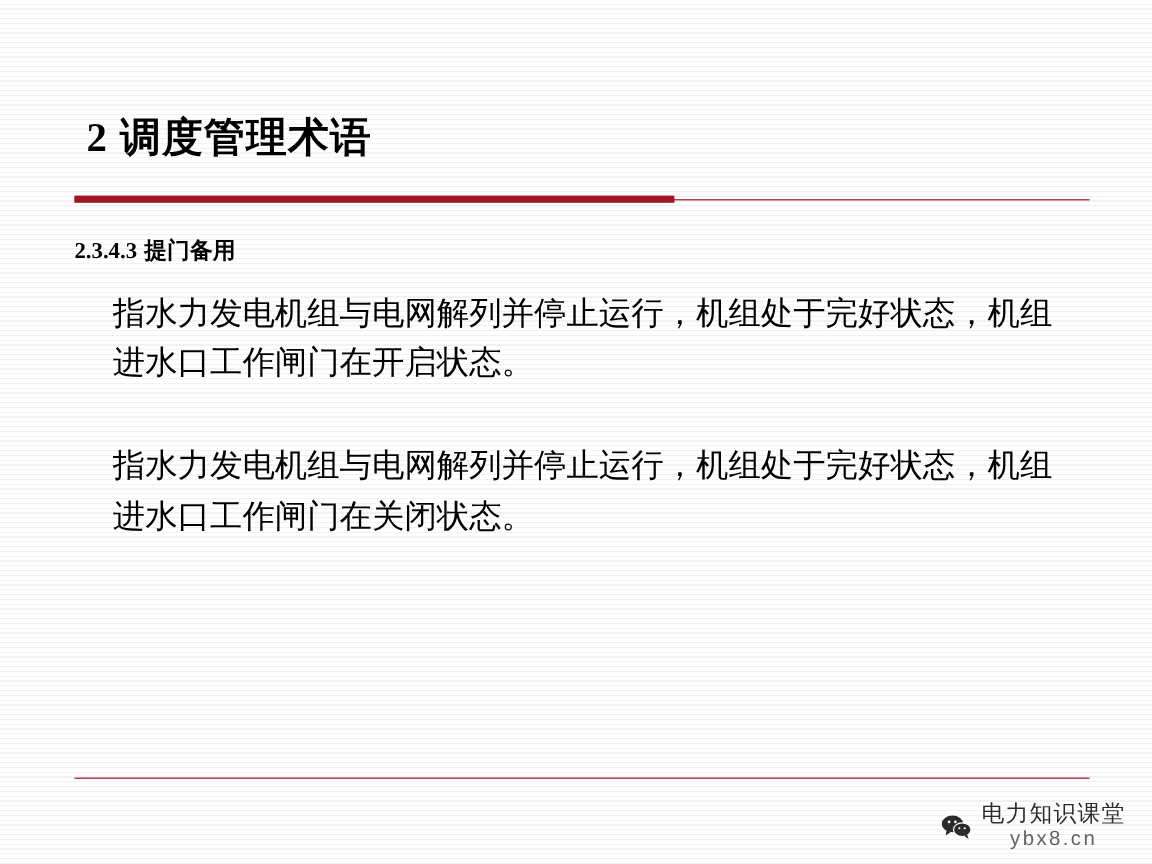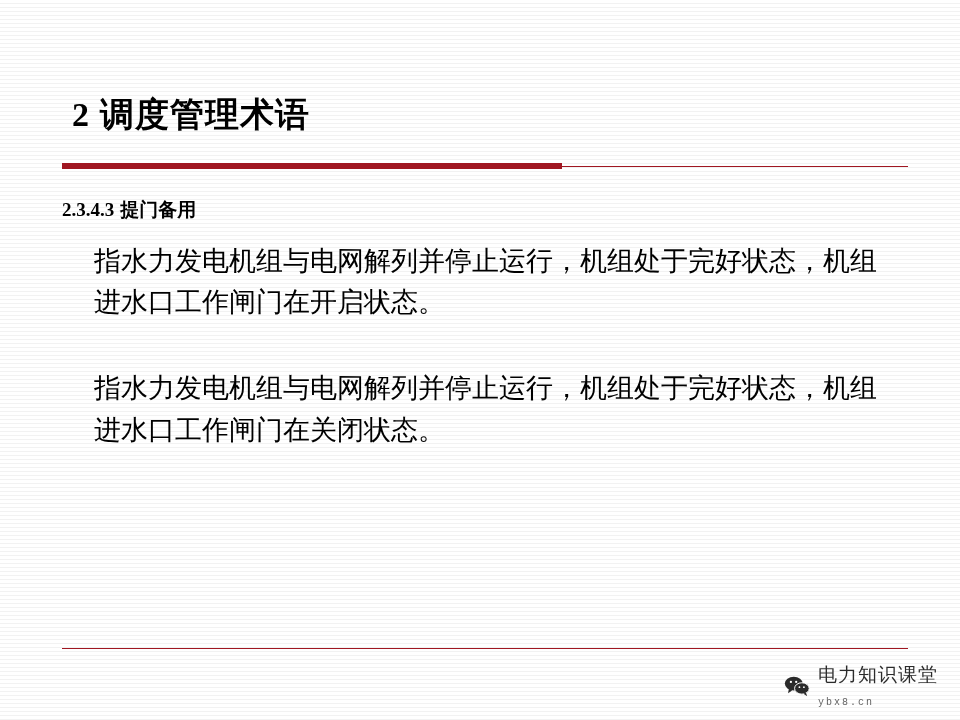--- a/index.html
+++ b/index.html
@@ -104,35 +104,35 @@
     opacity: 0.92;
   }
   .wm-icon {
     width: 26px;
     height: 22px;
     display: block;
   }
   .wm-texts {
     display: flex;
     flex-direction: column;
-    align-items: flex-start;
+    align-items: center;
     line-height: 1.05;
   }
   .wm-main {
     font-family: "Liberation Sans", sans-serif;
     font-size: 19px;
     color: #1a1a1a;
     letter-spacing: 1px;
   }
   .wm-sub {
-    font-family: Liberation Mono, monospace;
-    font-size: 10px;
+    font-family: Liberation Sans, sans-serif;
+    font-size: 17px;
     color: #555555;
     letter-spacing: 2px;
-    margin-top: 13px;
+    margin-top: 1px;
   }
 </style>
 </head>
 <body>
 
 <div class="slide">
 
   <div class="title">
     <span class="num">2</span><span>调度管理术语</span>
   </div>

